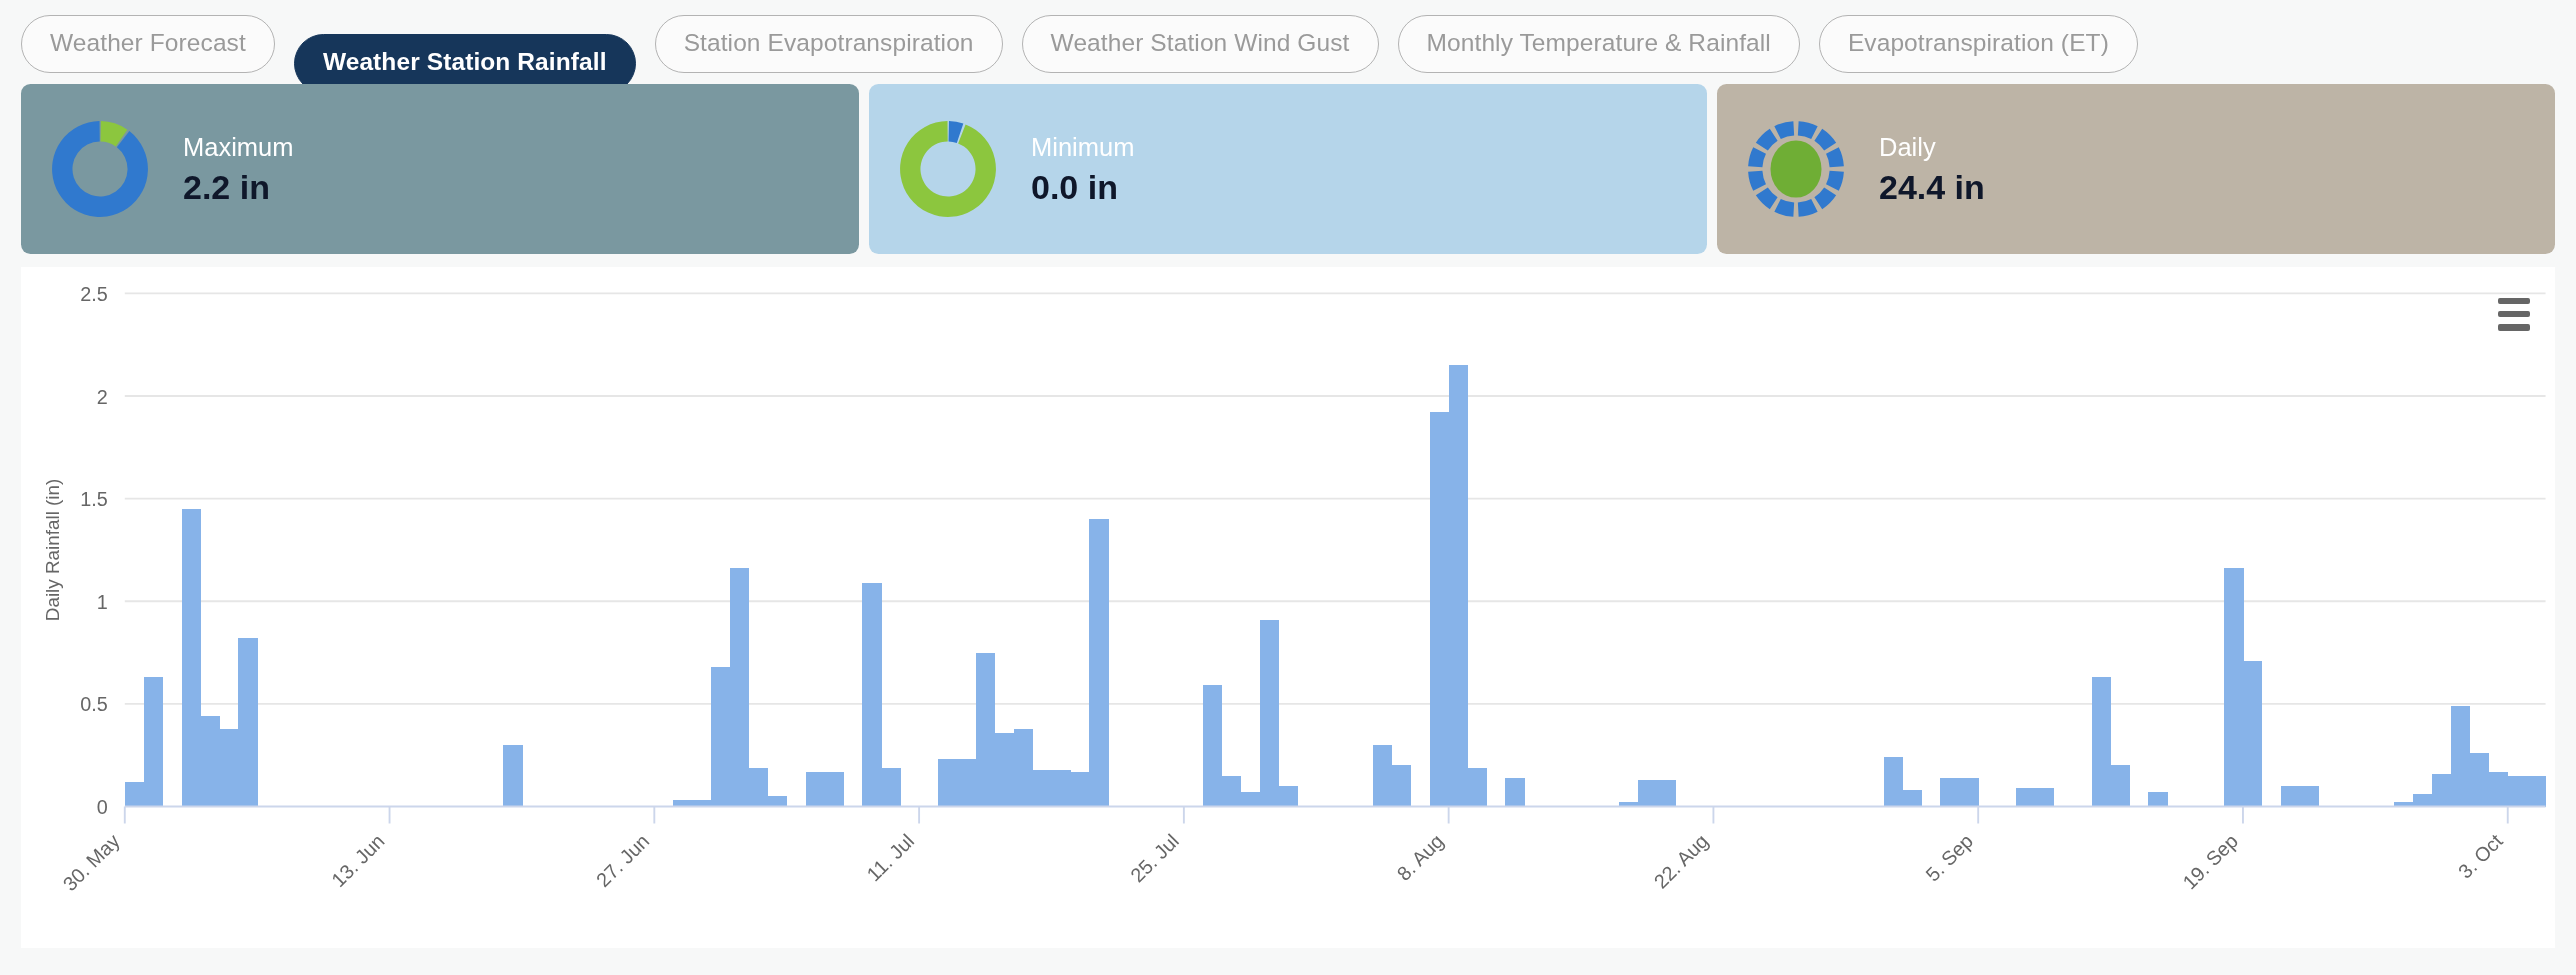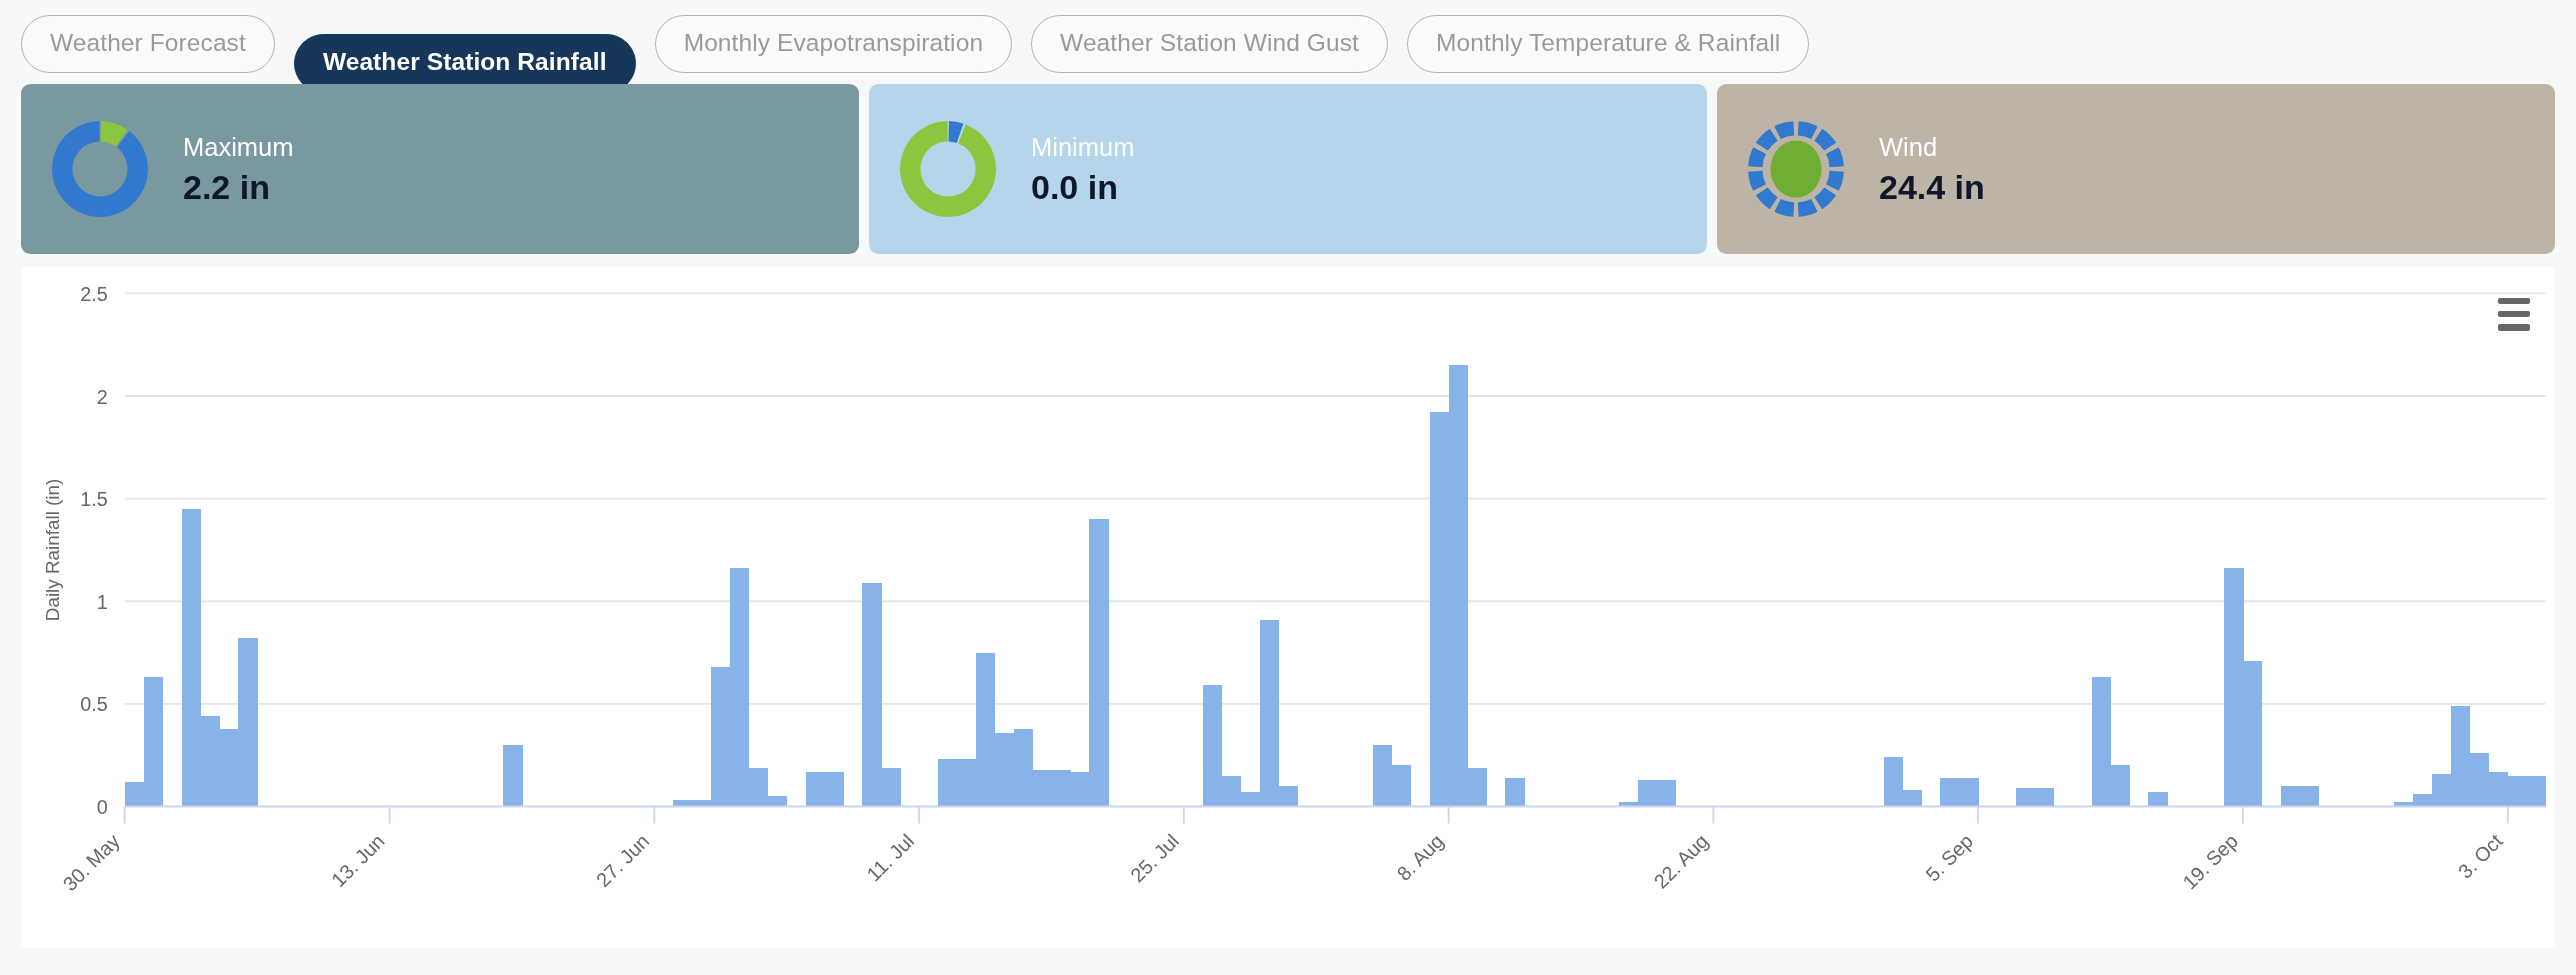--- a/index.html
+++ b/index.html
@@ -104,23 +104,24 @@
     background: #666666;
     border-radius: 1.9px;
   }
 </style>
 </head>
 <body>
 
 <div id="tab-bar">
     <div class="tab">Weather Forecast</div>
     <div class="tab active">Weather Station Rainfall</div>
-    <div class="tab">Monthly Evapotranspiration</div>
+    <div class="tab">Station Evapotranspiration</div>
     <div class="tab">Weather Station Wind Gust</div>
     <div class="tab">Monthly Temperature &amp; Rainfall</div>
+    <div class="tab">Evapotranspiration (ET)</div>
   </div>
 
 <div id="kpi-row">
     <div class="kpi-card maximum">
       <svg viewBox="0 0 100 100" class="kpi-donut">
         <path d="M50.93993733458665,3.0093996866708466 A47,47 0 0 1 76.85995658321684,11.43132446728685 L65.43018782440117,27.84352682163287 A27,27 0 0 0 50.53996400071999,23.0053998200024 Z" fill="#8cc63e"></path>
         <path d="M78.75401899468065,12.821963585289446 A47,47 0 1 1 49.530007833294164,3.0023499804167315 L49.7300044999775,23.00134998875004 A27,27 0 1 0 66.51826623098677,28.642404612825853 Z" fill="#3079ce"></path>
       </svg>
       <div class="kpi-text">
         <div class="kpi-label">Maximum</div>
@@ -147,21 +148,21 @@
         <path d="M71.22691803525207,91.93349437770111 A47,47 0 0 1 52.5836969262722,96.92893041816711 L51.814085075893246,82.95010008084074 A33,33 0 0 0 64.9040062800706,79.44266626519439 Z" fill="#3079ce"></path>
         <path d="M47.41630307372782,96.92893041816713 A47,47 0 0 1 28.77308196474792,91.9334943777011 L35.09599371992939,79.44266626519439 A33,33 0 0 0 48.18591492410676,82.95010008084074 Z" fill="#3079ce"></path>
         <path d="M24.297987617084946,89.34979745142891 A47,47 0 0 1 10.650202548571087,75.70201238291506 L22.37141881069885,68.04609380077014 A33,33 0 0 0 31.953906199229856,77.62858118930114 Z" fill="#3079ce"></path>
         <path d="M8.066505622298912,71.22691803525211 A47,47 0 0 1 3.071069581832873,52.58369692627218 L17.04989991915925,51.81408507589323 A33,33 0 0 0 20.55733373480562,64.90400628007063 Z" fill="#3079ce"></path>
         <path d="M3.071069581832873,47.41630307372784 A47,47 0 0 1 8.066505622298912,28.773081964747902 L20.557333734805617,35.09599371992938 A33,33 0 0 0 17.04989991915925,48.18591492410678 Z" fill="#3079ce"></path>
         <path d="M10.650202548571073,24.297987617084967 A47,47 0 0 1 24.297987617084946,10.650202548571087 L31.953906199229856,22.37141881069885 A33,33 0 0 0 22.37141881069884,31.95390619922987 Z" fill="#3079ce"></path>
         <path d="M28.773081964747885,8.066505622298912 A47,47 0 0 1 47.41630307372782,3.071069581832873 L48.18591492410677,17.04989991915925 A33,33 0 0 0 35.09599371992937,20.55733373480562 Z" fill="#3079ce"></path>
         <ellipse cx="50" cy="50" rx="25" ry="28" fill="#6fae35"></ellipse>
       </svg>
       <div class="kpi-text">
-        <div class="kpi-label">Wind</div>
+        <div class="kpi-label">Daily</div>
         <div class="kpi-value">24.4 in</div>
       </div>
     </div>
   </div>
 
 <div id="chart-panel">
   <svg id="chart-svg" viewBox="0 0 2686 722" preserveAspectRatio="none">
       <text x="92" y="580" text-anchor="end" class="axis-text">0</text>
       <line x1="110" y1="463.2" x2="2676" y2="463.2" class="gridline"></line>
       <text x="92" y="471.2" text-anchor="end" class="axis-text">0.5</text>

